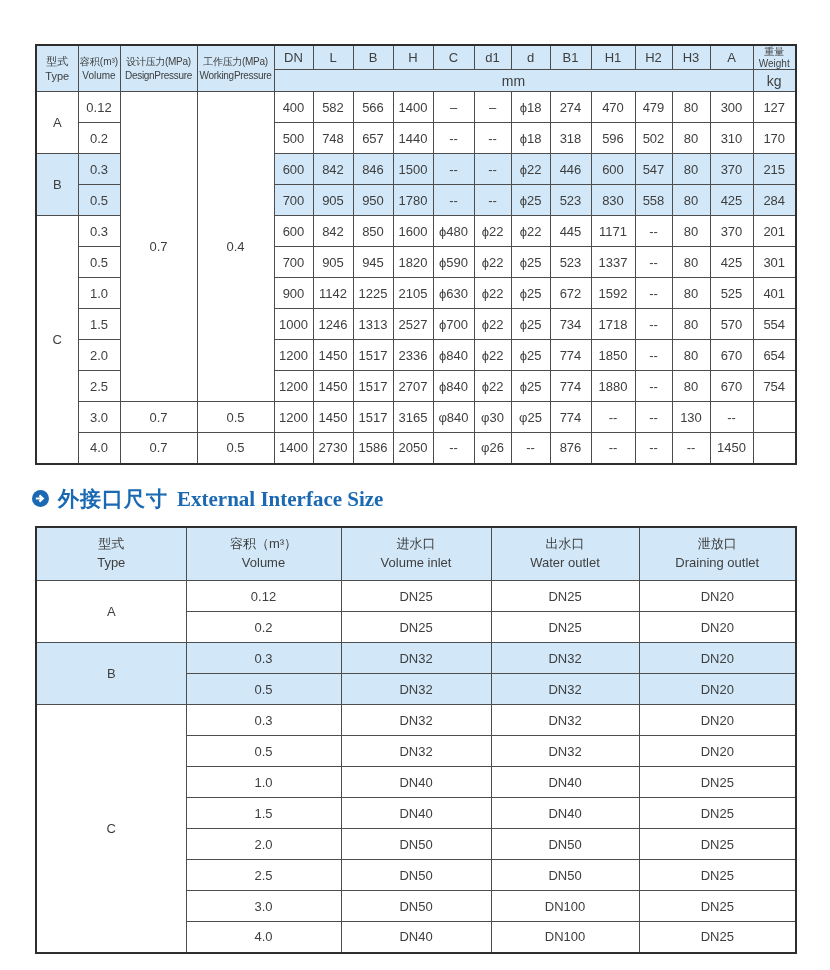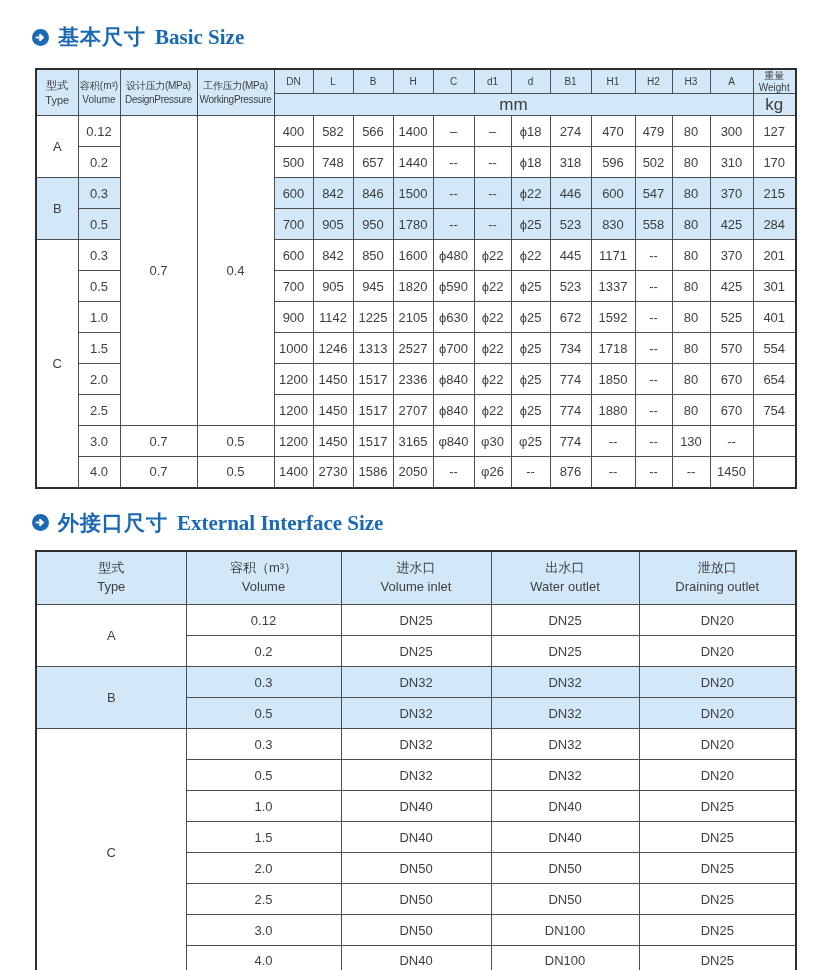--- a/index.html
+++ b/index.html
@@ -37,48 +37,40 @@
     border:1px solid var(--border);
     text-align:center;vertical-align:middle;
     padding:0;font-weight:normal;color:var(--text);
     overflow:hidden;white-space:nowrap;
   }
   thead th{background:var(--fill);}
   .hl{background:var(--fill);}
 
   
   .t1 thead tr.r1 th{height:23px;}
-  .t1 thead tr.r2 th{height:22px;font-size:17px;}
+  .t1 thead tr.r2 th{height:22px;font-size:14px;}
   .t1 tbody td{height:31px;font-size:13px;}
   .hdr-type{font-size:11px;line-height:1.3;}
   .hdr-vol{font-size:10px;line-height:1.35;text-align:center;}
   .hdr-press{font-size:10px;line-height:1.35;letter-spacing:-0.3px;margin-top:25px;}
-  .hdr-dim{font-size:10px;}
+  .hdr-dim{font-size:13px;}
   .hdr-weight{font-size:10px;line-height:1.15;}
 
   
   .t2{margin-top:15px;}
   .t2 thead th{height:54px;font-size:13px;line-height:1.45;}
   .t2 tbody td{height:31px;font-size:13px;}
 
   .spacer{height:22px;}
 </style>
 </head>
 <body>
 
 <div class="page">
 
-  <h2 class="section-title">
-    <svg class="arrow-icon" viewBox="0 0 17 17" aria-hidden="true">
-      <circle cx="8.5" cy="8.5" r="8.5" fill="#1a69b2"></circle>
-      <path d="M3.8 8.5h6.2M7.4 5.4l3.4 3.1-3.4 3.1" stroke="#ffffff" stroke-width="2.1" fill="none" stroke-linecap="butt"></path>
-    </svg>
-    <span class="zh">基本尺寸</span>
-    <span class="en">Basic Size</span>
-  </h2>
 
   <table class="t1">
     <colgroup>
       <col style="width:42px">
         <col style="width:42px">
         <col style="width:77px">
         <col style="width:77px">
       <col style="width:39px">
         <col style="width:40px">
         <col style="width:40px">

